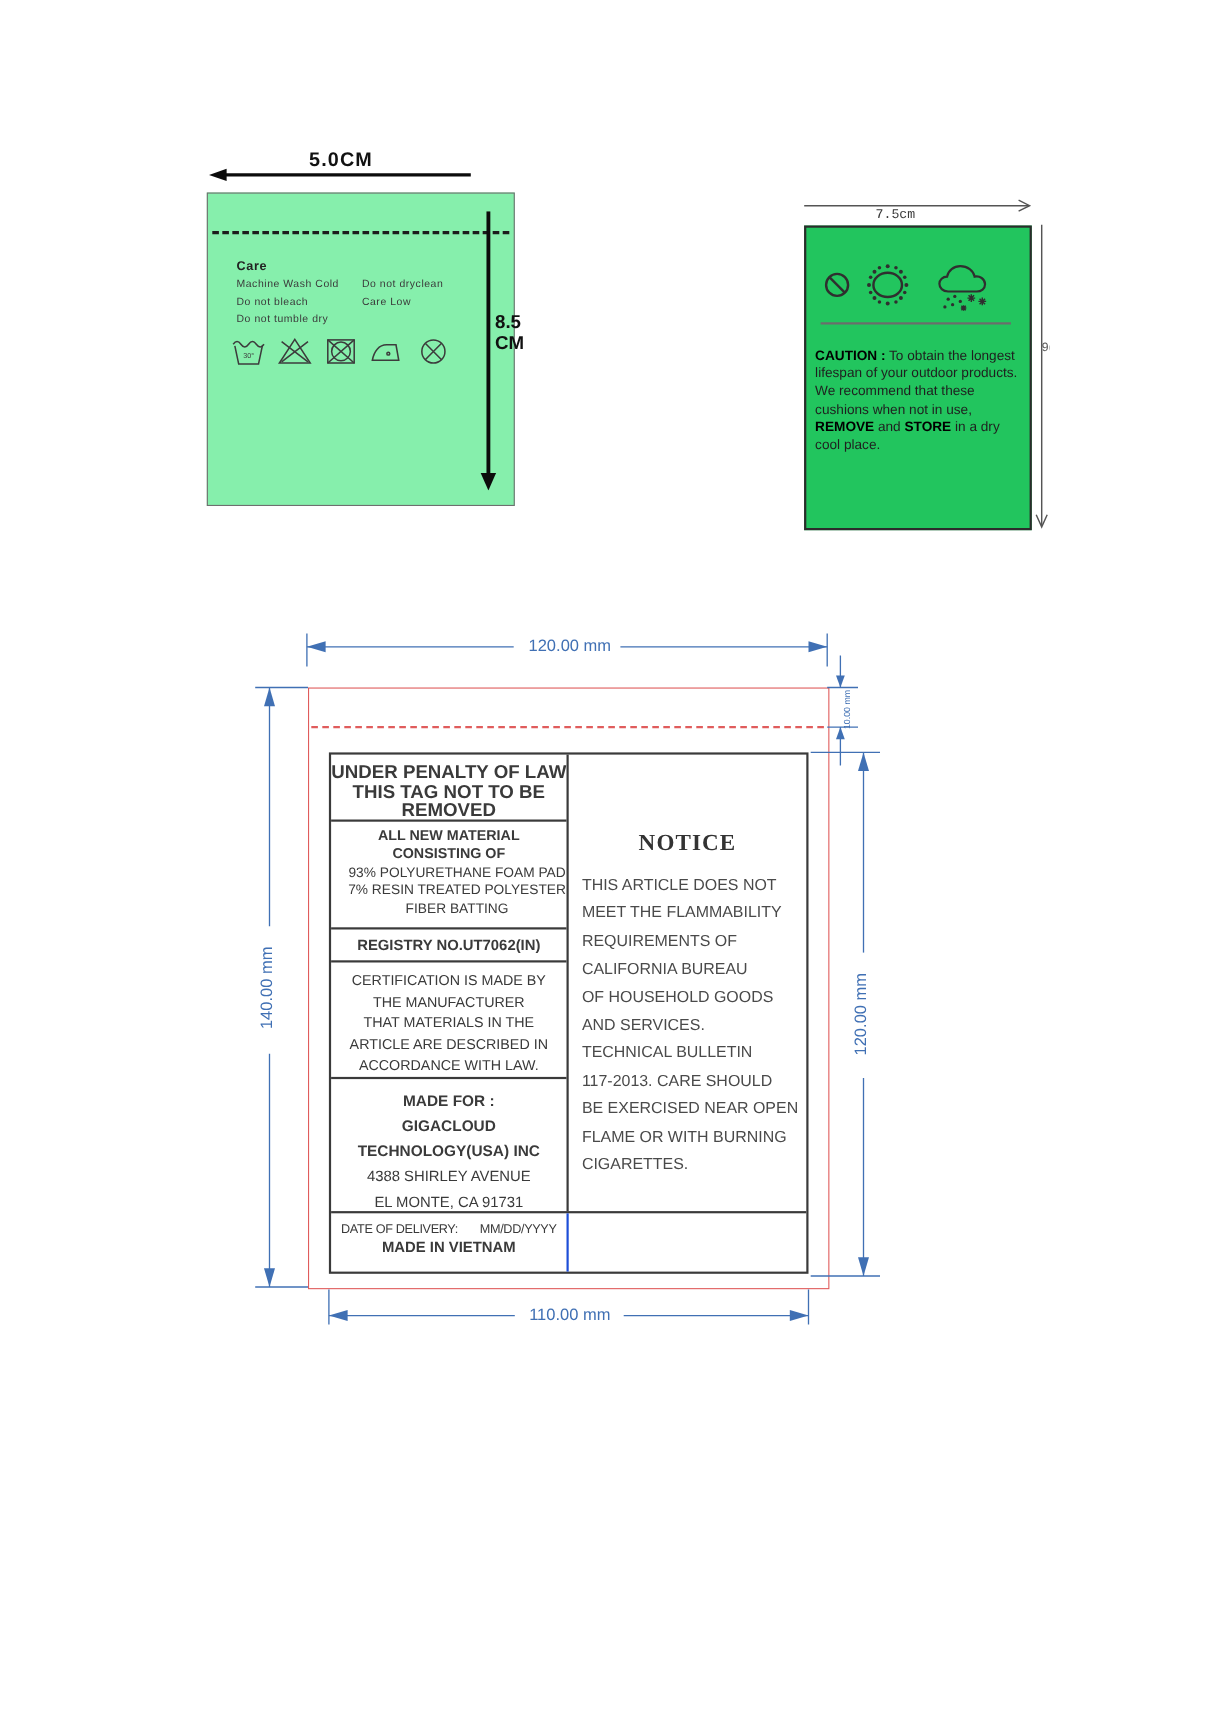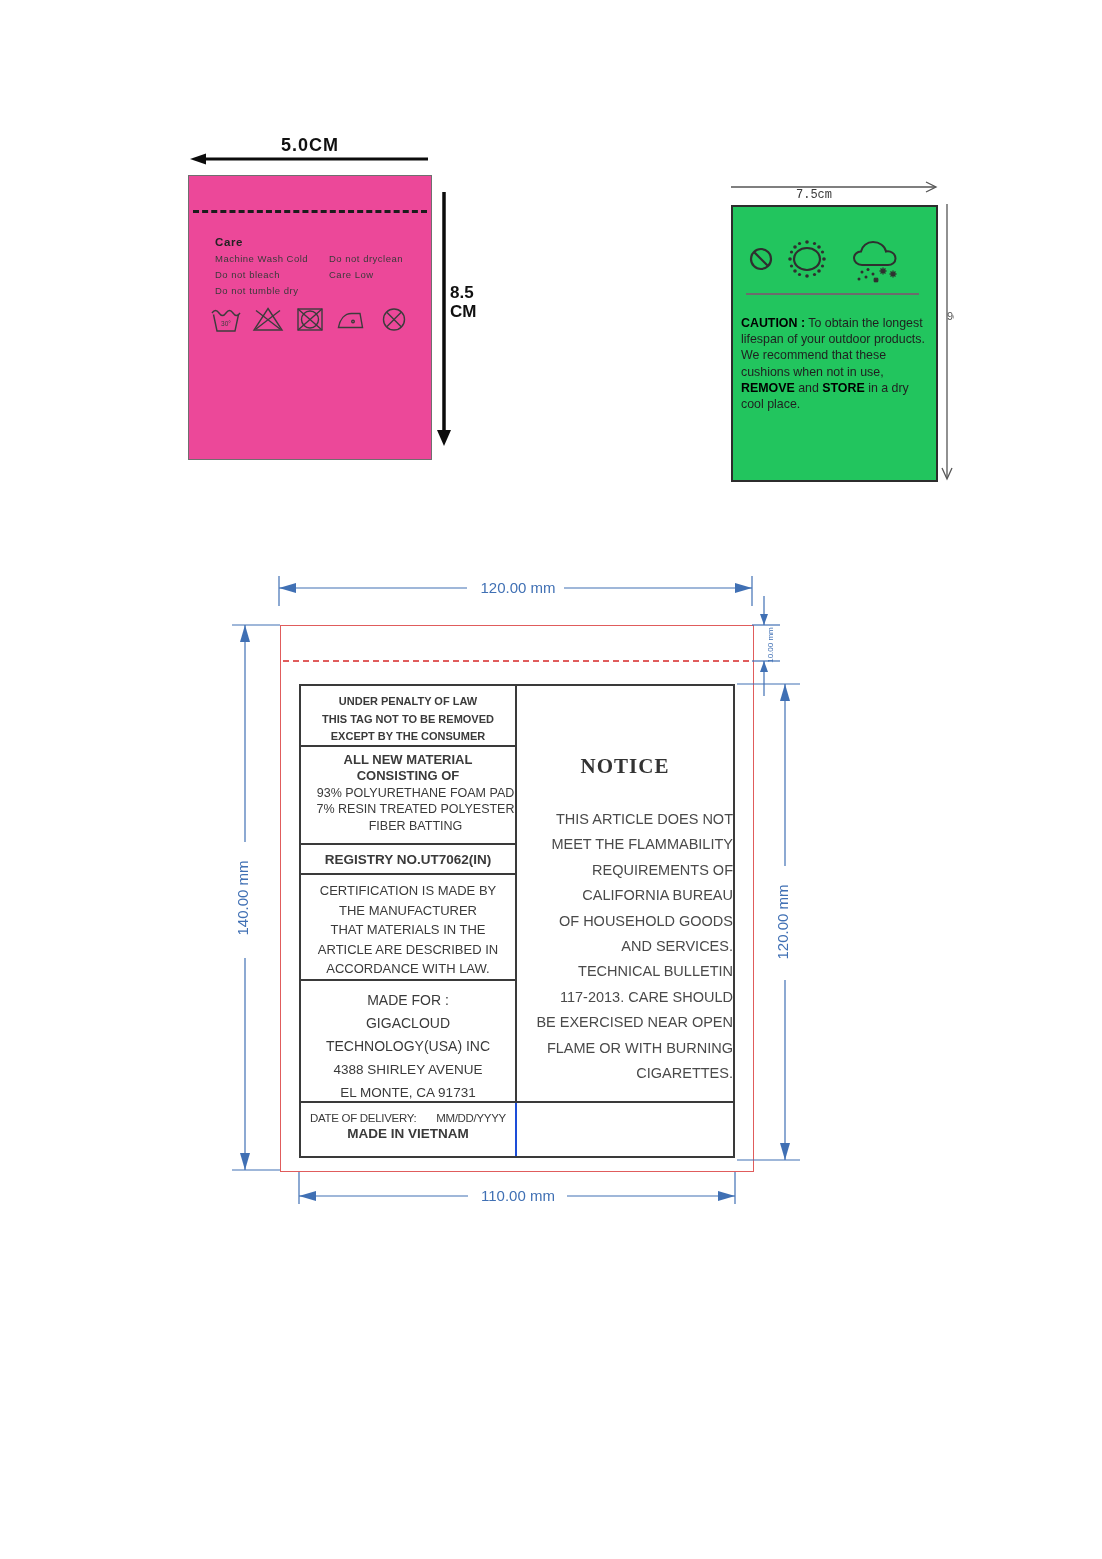--- a/index.html
+++ b/index.html
@@ -4,21 +4,21 @@
 <style>
   html,body{margin:0;padding:0;background:#fff;}
   #canvas{position:relative;width:954px;height:1559px;background:#ffffff;overflow:hidden;
           font-family:"Liberation Sans",sans-serif;color:#2e2e2e;}
   .abs{position:absolute;}
   .nosel{user-select:none;}
 
   
   .care-title{left:210px;top:135px;width:200px;text-align:center;font-size:18px;font-weight:700;
               letter-spacing:1px;color:#111;}
-  .care-box{left:188px;top:175px;width:242px;height:283px;border:1px solid #6f6f6f;background:#ec4899;}
+  .care-box{left:188px;top:175px;width:242px;height:283px;border:1px solid #6f6f6f;background:#86efac;padding-left:36px;}
   .care-dash{left:4px;top:34px;right:4px;border-top:3px dashed #1c1c1c;position:absolute;}
   .care-heading{left:26px;top:60px;position:absolute;font-weight:700;font-size:11.5px;letter-spacing:.6px;color:#222;}
   .care-line{position:absolute;font-size:9.5px;letter-spacing:.5px;color:#3a3a3a;white-space:nowrap;}
   .care-syms{left:20px;top:128px;position:absolute;display:flex;gap:8px;align-items:center;}
   .sym{width:34px;height:30px;}
   .sym path,.sym rect,.sym circle{fill:none;stroke:#3c3c3c;stroke-width:1.4;}
   .care-hdim{left:450px;top:283px;width:52px;font-size:17px;font-weight:700;line-height:19px;color:#111;}
 
   
   .cau-dimtext{left:796px;top:188px;font-family:Liberation Mono, monospace;font-size:12px;color:#3a3a3a;}
@@ -43,34 +43,34 @@
 
   .law-table{left:299px;top:684px;width:436px;height:474px;border:2px solid #3a3a3a;background:#fff;
              display:flex;flex-direction:column;box-sizing:border-box;}
   .law-top{display:flex;flex-direction:row;flex:1 1 auto;min-height:0;}
   .law-leftcol{width:216px;border-right:2px solid #3a3a3a;display:flex;flex-direction:column;box-sizing:border-box;}
   .law-row{border-bottom:2px solid #3a3a3a;box-sizing:border-box;text-align:center;color:#3a3a3a;overflow:hidden;}
   .law-row:last-child{border-bottom:none;flex:1 1 auto;}
   .law-rightcol{flex:1 1 auto;color:#474747;}
   .notice-title{margin-top:68px;text-align:center;font-family:"Liberation Serif",serif;font-weight:700;
                 font-size:21px;letter-spacing:1px;color:#333;}
-  .notice-body{margin-top:28px;padding-left:12px;font-size:14.5px;line-height:25.4px;color:#4a4a4a;text-align:right;}
+  .notice-body{margin-top:14px;padding-left:12px;font-size:14.5px;line-height:25.4px;color:#4a4a4a;}
   .law-bottomrow{height:56px;border-top:2px solid #3a3a3a;display:flex;flex-direction:row;box-sizing:border-box;}
   .law-bl{width:216px;border-right:2px solid #1d4ed8;box-sizing:border-box;text-align:center;color:#3a3a3a;}
   .law-br{flex:1 1 auto;}
   .date-line{margin-top:9px;font-size:11.5px;letter-spacing:-.3px;white-space:nowrap;}
   .madein{font-size:13.5px;font-weight:700;margin-top:2px;}
 
-  .r1{height:62px;font-size:11px;font-weight:700;line-height:17.5px;padding-top:7px;}
+  .r1{height:62px;font-size:17px;font-weight:700;line-height:17.5px;padding-top:7px;}
   .r2{height:100px;padding-top:5px;}
   .r2 .b{font-size:13px;font-weight:700;line-height:16.5px;}
   .r2 .n{font-size:12.5px;line-height:16.5px;margin-left:15px;}
   .r3{height:31px;font-size:13.5px;font-weight:700;line-height:29px;}
   .r4{height:108px;font-size:13px;line-height:19.5px;padding-top:6px;}
-  .r5 .b{font-size:14px;font-weight:400;line-height:23px;}
+  .r5 .b{font-size:14px;font-weight:700;line-height:23px;}
   .r5 .n{font-size:13.5px;line-height:23px;}
   .r5{padding-top:8px;}
 </style>
 </head>
 <body>
 
 <div id="canvas">
 
   <div class="abs care-title nosel">5.0CM</div>
 

